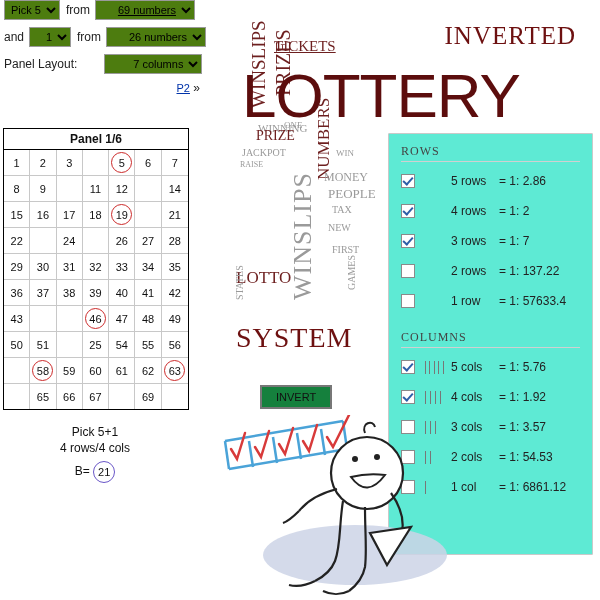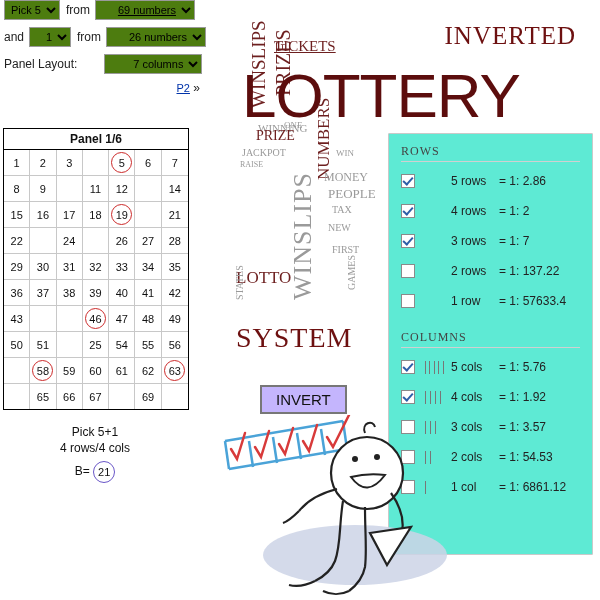--- a/index.html
+++ b/index.html
@@ -88,22 +88,22 @@
   }
   #system{
     left:236px;top:322px;
     font-family:"Liberation Serif", serif;
     color:#6d1010;font-size:28px;letter-spacing:1px;
   }
 
   
   #invertbtn{
     left:260px;top:385px;
-    border:2px solid #777;background:#c4b5fd;
-    padding:4px 14px;font-size:15px;color:#111;
+    border:2px solid #777;background:#15803d;
+    padding:4px 14px;font-size:11px;color:#111;
     font-family:"Liberation Sans", sans-serif;
     cursor:pointer;
   }
 
   
   #stats{
     left:388px;top:133px;width:203px;height:420px;
     border:1px solid #c9c9c9;border-radius:1px;background:#5eead4;
   }
   .sec-title{

